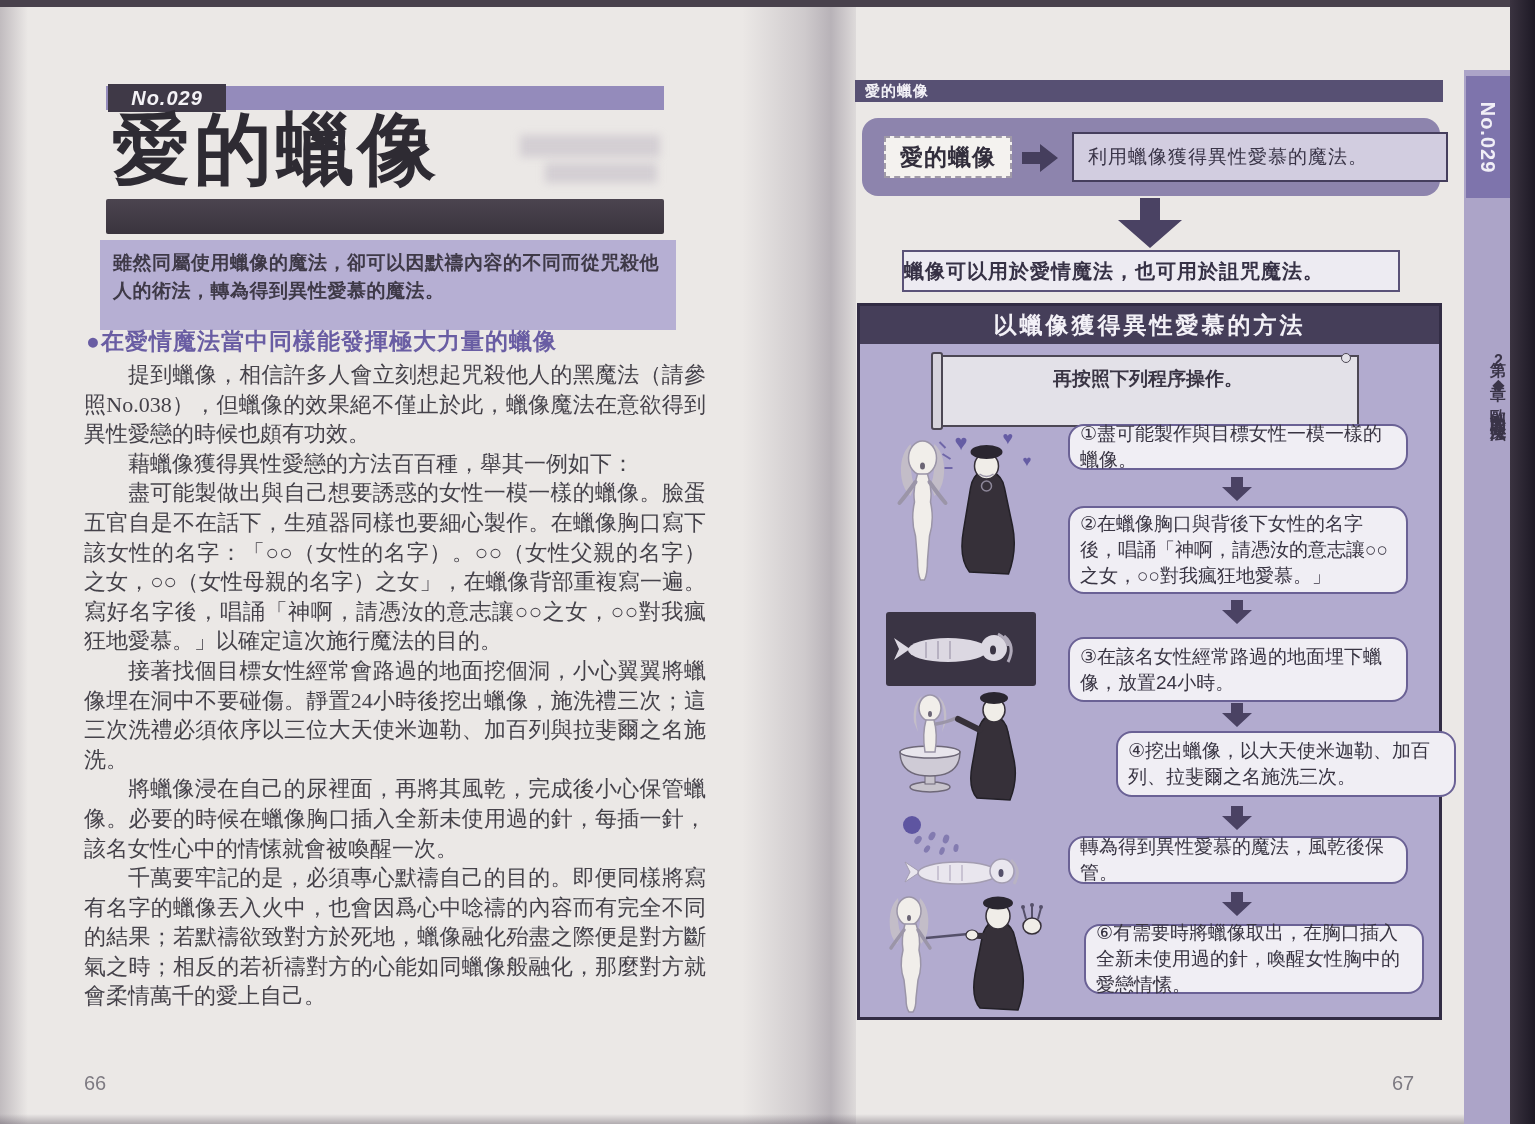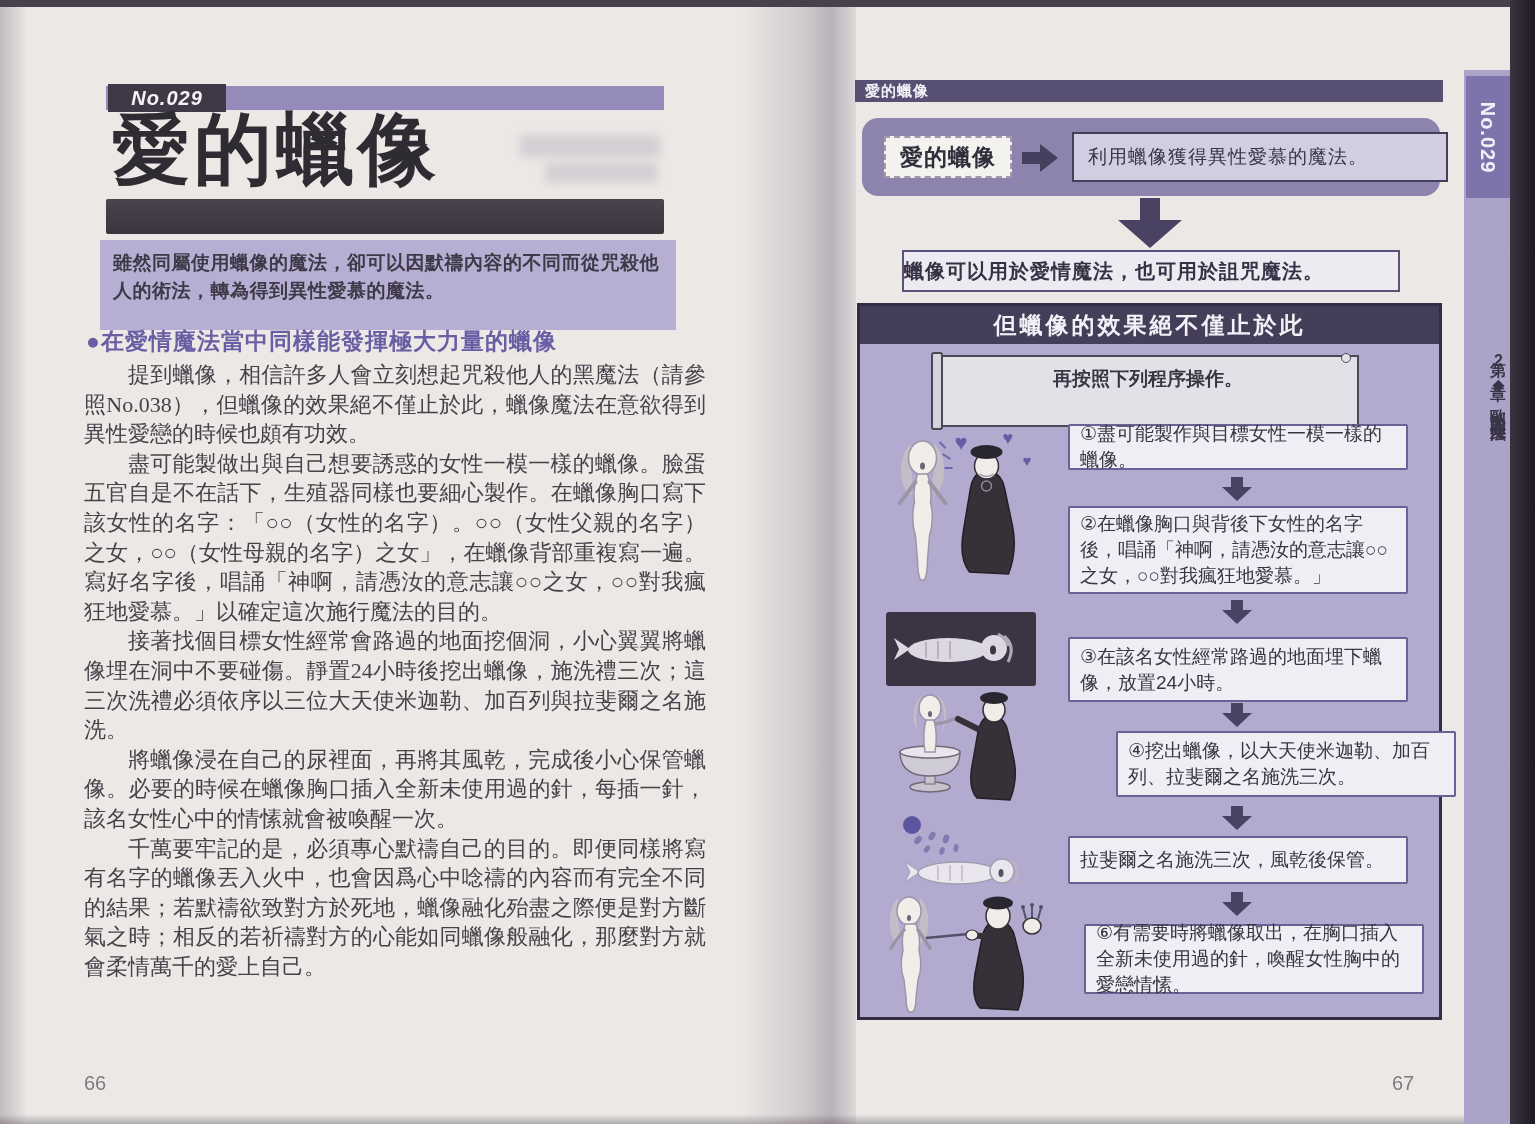--- a/index.html
+++ b/index.html
@@ -72,21 +72,21 @@
     letter-spacing:3px;}
   .banner{position:absolute;left:77px;top:49px;width:422px;height:72px;
     background:#e3e1e8;border:2px solid #4c4754;box-sizing:border-box;
     font-size:19px;font-weight:bold;color:#3a3544;text-align:center;
     line-height:26px;padding-top:9px;}
   .banner-bar{position:absolute;left:-8px;top:-5px;width:12px;height:78px;
     background:#d6d3dc;border:2px solid #4c4754;border-radius:3px;box-sizing:border-box;}
   .banner-notch{position:absolute;right:6px;top:-4px;width:8px;height:8px;
     border:1.5px solid #4c4754;border-radius:50%;background:#e3e1e8;}
   .step{position:absolute;left:208px;width:340px;background:#f0eef4;
-    border:2px solid #6a6195;border-radius:2px;box-sizing:border-box;
+    border:2px solid #6a6195;border-radius:16px;box-sizing:border-box;
     font-size:19px;line-height:26px;color:#393543;padding:7px 10px;
     display:flex;align-items:center;}
   .dot{position:absolute;left:43px;top:510px;width:18px;height:18px;border-radius:50%;
     background:#5e55a1;}
   .illus{position:absolute;}
 </style>
 </head>
 <body>
 
 <div class="abs top-strip"></div>
@@ -100,20 +100,21 @@
 </div>
 <div class="abs big-title">愛的蠟像</div>
 <div class="abs ghost" style="left:520px;top:135px;width:140px;height:22px;"></div>
 <div class="abs ghost" style="left:545px;top:163px;width:112px;height:20px;"></div>
 <div class="abs dark-bar"></div>
 <div class="abs intro-box">雖然同屬使用蠟像的魔法，卻可以因默禱內容的不同而從咒殺他人的術法，轉為得到異性愛慕的魔法。</div>
 <div class="abs section-heading">●在愛情魔法當中同樣能發揮極大力量的蠟像</div>
 
 <div class="abs body-text">
   <p>提到蠟像，相信許多人會立刻想起咒殺他人的黑魔法（請參照No.038），但蠟像的效果絕不僅止於此，蠟像魔法在意欲得到異性愛戀的時候也頗有功效。</p>
+  <p>藉蠟像獲得異性愛戀的方法百百種，舉其一例如下：</p>
   <p>盡可能製做出與自己想要誘惑的女性一模一樣的蠟像。臉蛋五官自是不在話下，生殖器同樣也要細心製作。在蠟像胸口寫下該女性的名字：「○○（女性的名字）。○○（女性父親的名字）之女，○○（女性母親的名字）之女」，在蠟像背部重複寫一遍。寫好名字後，唱誦「神啊，請憑汝的意志讓○○之女，○○對我瘋狂地愛慕。」以確定這次施行魔法的目的。</p>
   <p>接著找個目標女性經常會路過的地面挖個洞，小心翼翼將蠟像埋在洞中不要碰傷。靜置24小時後挖出蠟像，施洗禮三次；這三次洗禮必須依序以三位大天使米迦勒、加百列與拉斐爾之名施洗。</p>
   <p>將蠟像浸在自己的尿裡面，再將其風乾，完成後小心保管蠟像。必要的時候在蠟像胸口插入全新未使用過的針，每插一針，該名女性心中的情愫就會被喚醒一次。</p>
   <p>千萬要牢記的是，必須專心默禱自己的目的。即便同樣將寫有名字的蠟像丟入火中，也會因爲心中唸禱的內容而有完全不同的結果；若默禱欲致對方於死地，蠟像融化殆盡之際便是對方斷氣之時；相反的若祈禱對方的心能如同蠟像般融化，那麼對方就會柔情萬千的愛上自己。</p>
 </div>
 
 <div class="abs page-num" style="left:84px;top:1072px;">66</div>
 
 <div class="abs r-header-bar">愛的蠟像</div>
 
@@ -124,21 +125,21 @@
 </svg>
 <div class="abs def-box">利用蠟像獲得異性愛慕的魔法。</div>
 
 <svg class="abs" style="left:1118px;top:198px;" width="64" height="50" viewBox="0 0 64 50">
   <polygon points="22,0 42,0 42,22 64,22 32,50 0,22 22,22" fill="#4a4263"></polygon>
 </svg>
 
 <div class="abs statement-box">蠟像可以用於愛情魔法，也可用於詛咒魔法。</div>
 
 <div class="abs panel">
-  <div class="panel-title">但蠟像的效果絕不僅止於此</div>
+  <div class="panel-title">以蠟像獲得異性愛慕的方法</div>
 
   <div class="banner">
     <div class="banner-bar"></div>
     <div class="banner-notch"></div>
     <div>再按照下列程序操作。</div>
   </div>
 
   <div class="step" style="top:118px;height:46px;">①盡可能製作與目標女性一模一樣的蠟像。</div>
   <svg class="abs" style="left:362px;top:171px;" width="30" height="24" viewBox="0 0 30 24">
       <polygon points="9,0 21,0 21,10 30,10 15,24 0,10 9,10" fill="#4a4263"></polygon>
@@ -148,21 +149,21 @@
       <polygon points="9,0 21,0 21,10 30,10 15,24 0,10 9,10" fill="#4a4263"></polygon>
     </svg>
   <div class="step" style="top:331px;height:65px;">③在該名女性經常路過的地面埋下蠟像，放置24小時。</div>
   <svg class="abs" style="left:362px;top:397px;" width="30" height="24" viewBox="0 0 30 24">
       <polygon points="9,0 21,0 21,10 30,10 15,24 0,10 9,10" fill="#4a4263"></polygon>
     </svg>
   <div class="step" style="top:425px;height:66px;margin-left:48px;">④挖出蠟像，以大天使米迦勒、加百列、拉斐爾之名施洗三次。</div>
   <svg class="abs" style="left:362px;top:500px;" width="30" height="24" viewBox="0 0 30 24">
       <polygon points="9,0 21,0 21,10 30,10 15,24 0,10 9,10" fill="#4a4263"></polygon>
     </svg>
-  <div class="step" style="top:530px;height:48px;">拉斐爾之名施洗三次，風乾後保管。</div>
+  <div class="step" style="top:530px;height:48px;">轉為得到異性愛慕的魔法，風乾後保管。</div>
   <svg class="abs" style="left:362px;top:586px;" width="30" height="24" viewBox="0 0 30 24">
       <polygon points="9,0 21,0 21,10 30,10 15,24 0,10 9,10" fill="#4a4263"></polygon>
     </svg>
   <div class="step" style="top:618px;height:70px;margin-left:16px;">⑥有需要時將蠟像取出，在胸口插入全新未使用過的針，喚醒女性胸中的愛戀情愫。</div>
 
   <svg class="illus" style="left:22px;top:122px;" width="165" height="160" viewBox="0 0 160 160">
     <path d="M58 26 L66 31 M60 40 L68 40 M55 14 L61 20" stroke="#6f66a8" stroke-width="2" fill="none"></path>
     <text x="70" y="22" font-size="22" fill="#655ca4">♥</text>
     <text x="118" y="16" font-size="18" fill="#655ca4">♥</text>
     <text x="138" y="38" font-size="15" fill="#655ca4">♥</text>

